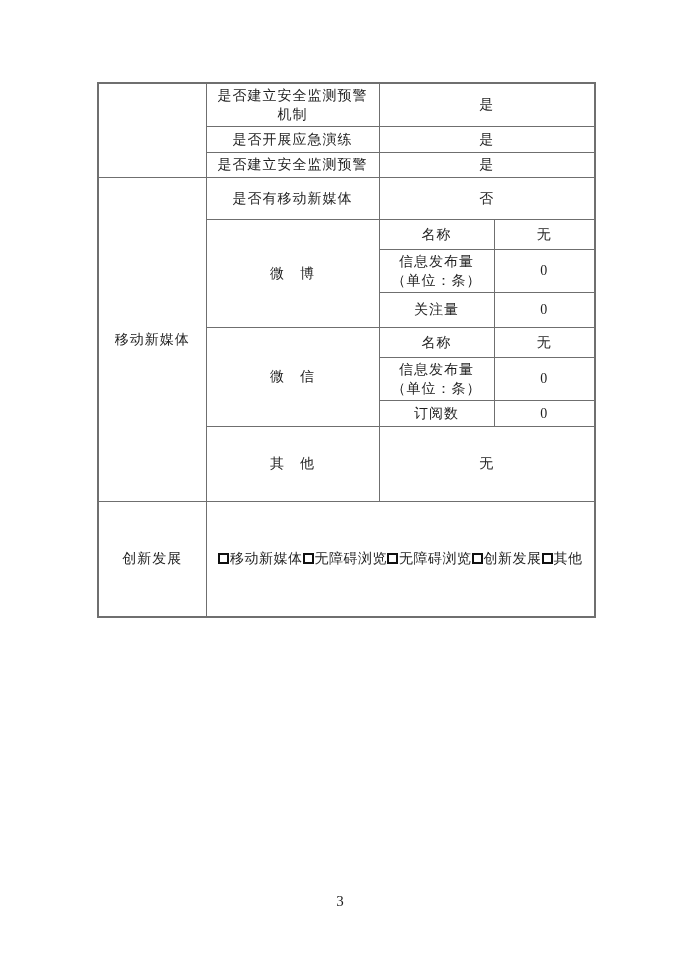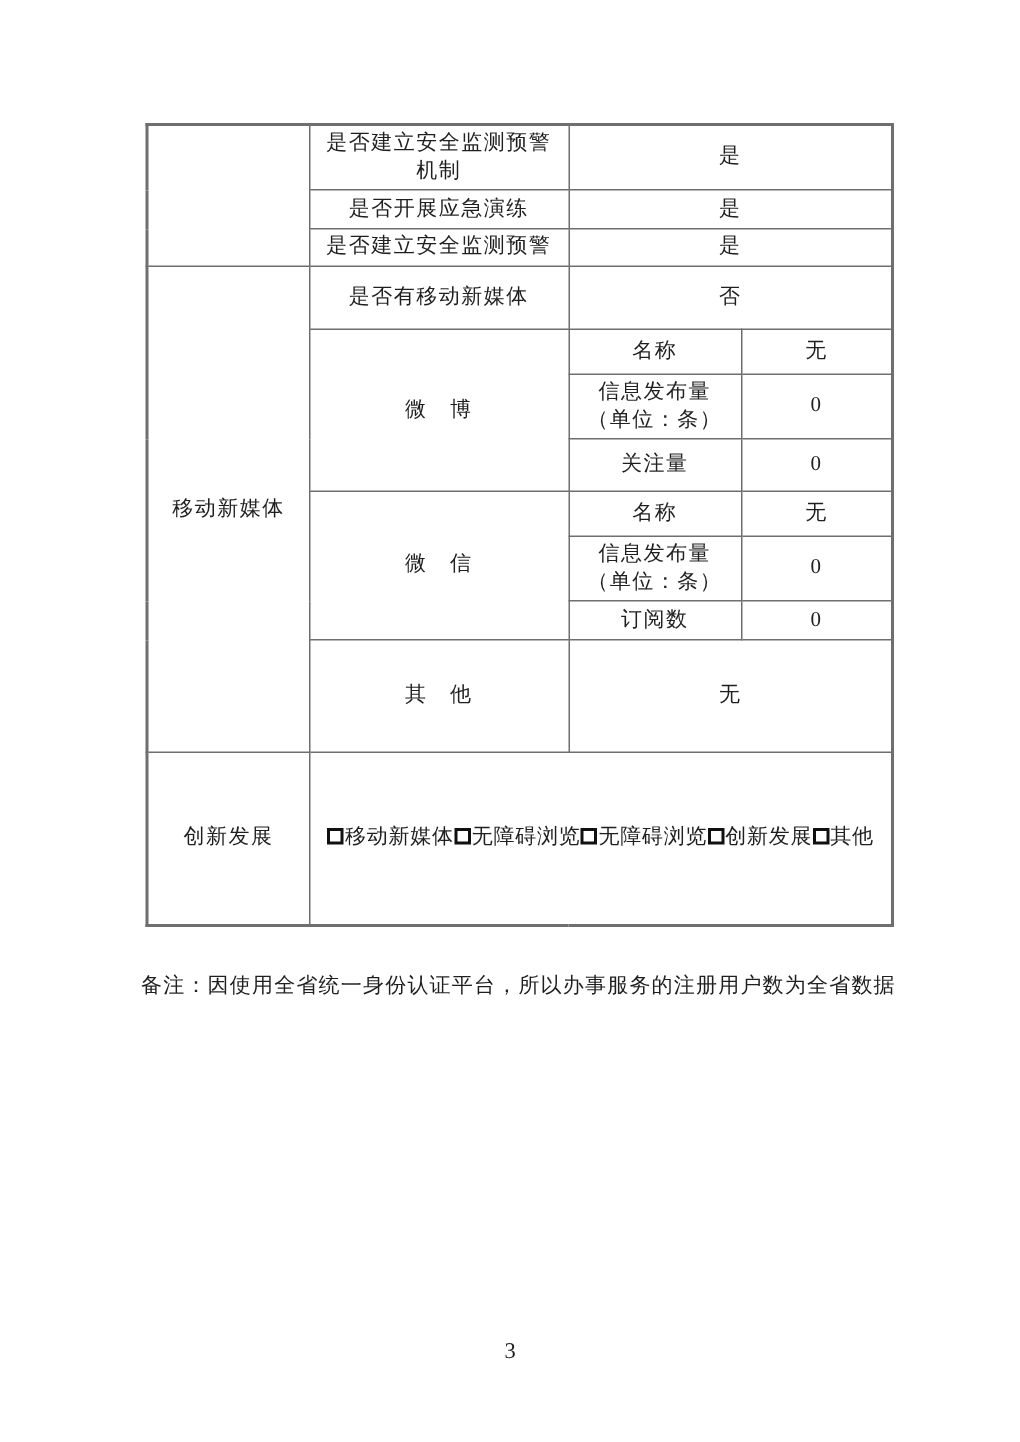--- a/index.html
+++ b/index.html
@@ -144,17 +144,16 @@
         <td>创新发展</td>
         <td colspan="3">
           <span class="innovation-line">
             <span class="cb-box"></span><span>移动新媒体</span><span class="cb-box"></span><span>无障碍浏览</span><span class="cb-box"></span><span>无障碍浏览</span><span class="cb-box"></span><span>创新发展</span><span class="cb-box"></span><span>其他</span>
           </span>
         </td>
       </tr>
     </tbody>
   </table>
 
-  <div class="note">备注：因使用全省统一身份认证平台，所以办事服务的注册用户数为全省数据</div>
 
   <div class="page-number">3</div>
 
 </div>
 
 </body></html>

